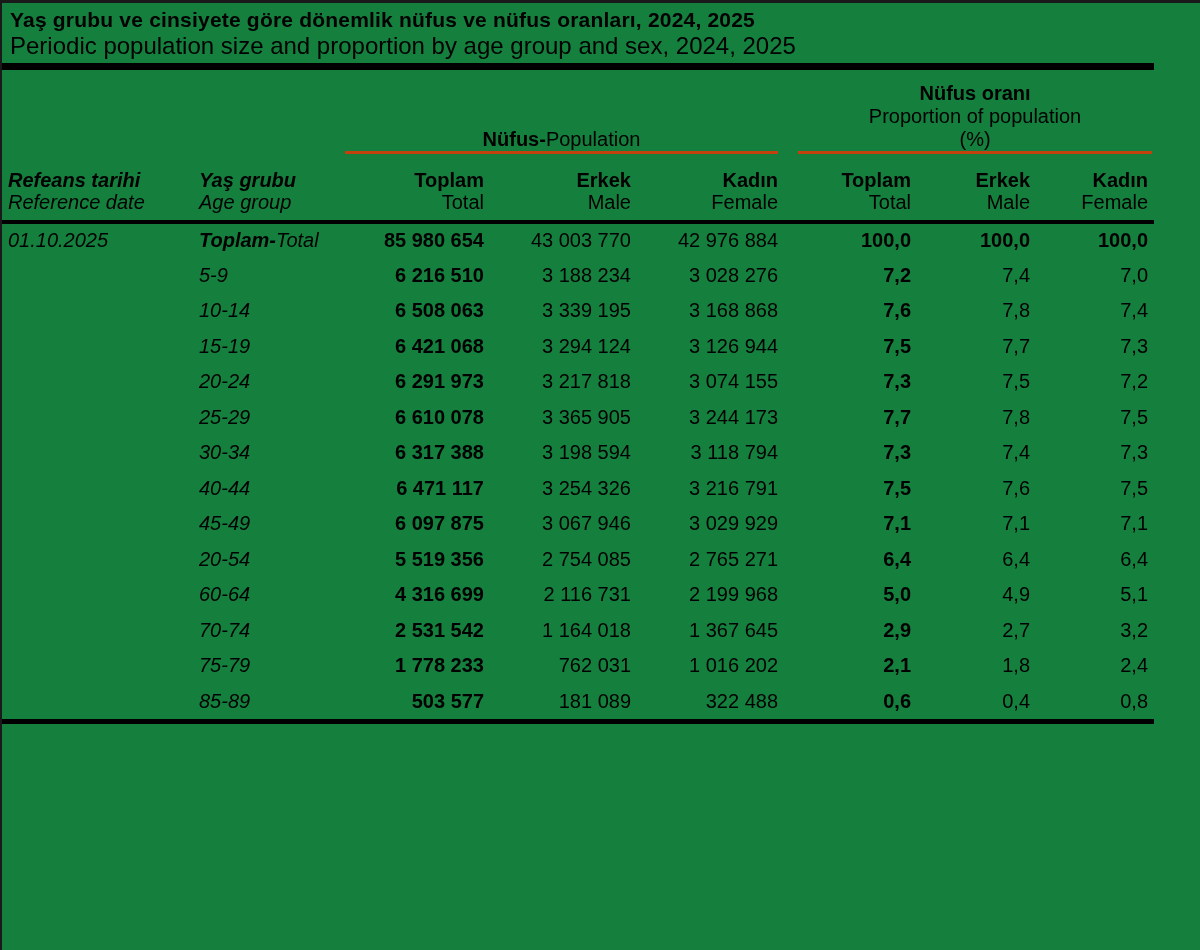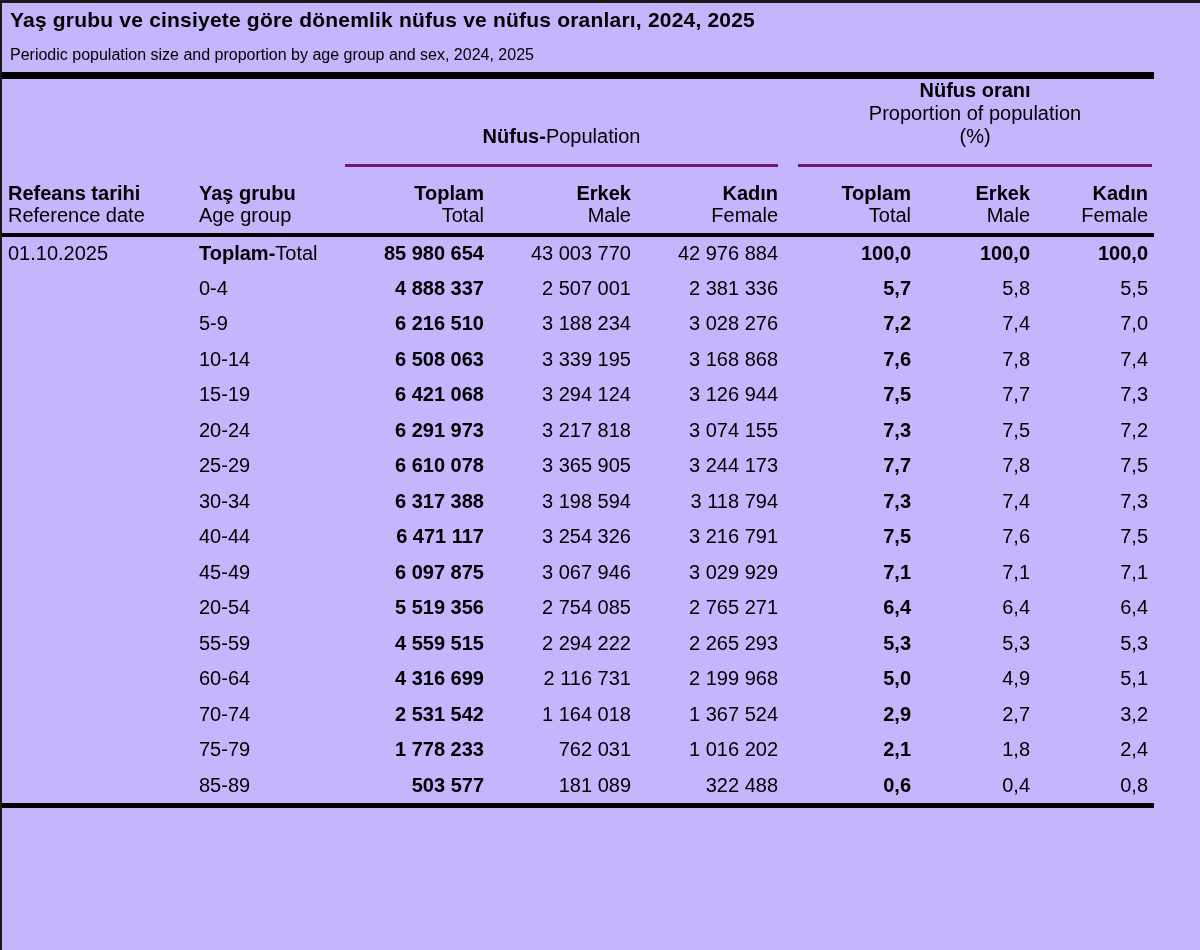--- a/index.html
+++ b/index.html
@@ -8,62 +8,62 @@
     width:1200px; height:950px;
     font-family:"Liberation Sans", sans-serif;
     color:#000;
     overflow:hidden;
   }
   .page {
     position:relative;
     width:1200px; height:950px;
     border-top:3px solid #1a1a1a;
     border-left:2px solid #1a1a1a;
-    background:#c4b5fd;
+    background:#15803d;
   }
   .title {
     font-size:21px; font-weight:bold;
     margin:5px 0 0 8px;
     line-height:24px;
     letter-spacing:0.2px;
   }
   .subtitle {
-    font-size:16px;
-    margin:11px 0 0 8px;
+    font-size:24px;
+    margin:2px 0 0 8px;
     line-height:23px;
   }
   .title-rule {
     width:1152px; height:7px;
     background:#000;
     margin-top:6px;
   }
   table {
     border-collapse:collapse;
     table-layout:fixed;
     width:1152px;
   }
   th, td { font-size:20px; font-weight:normal; }
   .b { font-weight:bold; }
   
   tr.group-row th { vertical-align:bottom; height:84px; padding:0; }
   .group-inner {
-    border-bottom:3px solid #701a75;
-    padding-bottom:16px;
+    border-bottom:3px solid #c2410c;
+    padding-bottom:0;
     line-height:23px;
   }
   .pct-group .group-inner { margin-left:20px; margin-right:2px; }
   
   tr.head-row th {
     vertical-align:bottom;
     height:68px;
     padding:0 0 7px 0;
     border-bottom:4px solid #000;
     line-height:22px;
   }
-  th.left, td.left { text-align:left; }
+  th.left, td.left { text-align:left;font-style:italic; }
   th.num, td.num { text-align:right; }
   .pad-l { padding-left:6px !important; }
   .pad-l2 { padding-left:2px !important; }
   td.num.last, th.num.last { padding-right:6px !important; }
   
   tbody td { height:35.5px; vertical-align:middle; padding:0; white-space:nowrap; }
   .total-row .pm, .total-row .pf { font-weight:bold; }
   .bottom-rule { width:1152px; height:5px; background:#000; }
 </style>
 </head>
@@ -142,30 +142,20 @@
     <td class="left pad-l">01.10.2025</td>
     <td class="left pad-l2"><span class="b">Toplam-</span><span>Total</span></td>
     <td class="num b">85 980 654</td>
     <td class="num">43 003 770</td>
     <td class="num">42 976 884</td>
     <td class="num b">100,0</td>
     <td class="num pm">100,0</td>
     <td class="num pf last">100,0</td>
   </tr>
 
-  <tr>
-    <td class="left pad-l"></td>
-    <td class="left pad-l2"><span class="b"></span><span>0-4</span></td>
-    <td class="num b">4 888 337</td>
-    <td class="num">2 507 001</td>
-    <td class="num">2 381 336</td>
-    <td class="num b">5,7</td>
-    <td class="num pm">5,8</td>
-    <td class="num pf last">5,5</td>
-  </tr>
 
   <tr>
     <td class="left pad-l"></td>
     <td class="left pad-l2"><span class="b"></span><span>5-9</span></td>
     <td class="num b">6 216 510</td>
     <td class="num">3 188 234</td>
     <td class="num">3 028 276</td>
     <td class="num b">7,2</td>
     <td class="num pm">7,4</td>
     <td class="num pf last">7,0</td>
@@ -253,49 +243,39 @@
     <td class="left pad-l"></td>
     <td class="left pad-l2"><span class="b"></span><span>20-54</span></td>
     <td class="num b">5 519 356</td>
     <td class="num">2 754 085</td>
     <td class="num">2 765 271</td>
     <td class="num b">6,4</td>
     <td class="num pm">6,4</td>
     <td class="num pf last">6,4</td>
   </tr>
 
-  <tr>
-    <td class="left pad-l"></td>
-    <td class="left pad-l2"><span class="b"></span><span>55-59</span></td>
-    <td class="num b">4 559 515</td>
-    <td class="num">2 294 222</td>
-    <td class="num">2 265 293</td>
-    <td class="num b">5,3</td>
-    <td class="num pm">5,3</td>
-    <td class="num pf last">5,3</td>
-  </tr>
 
   <tr>
     <td class="left pad-l"></td>
     <td class="left pad-l2"><span class="b"></span><span>60-64</span></td>
     <td class="num b">4 316 699</td>
     <td class="num">2 116 731</td>
     <td class="num">2 199 968</td>
     <td class="num b">5,0</td>
     <td class="num pm">4,9</td>
     <td class="num pf last">5,1</td>
   </tr>
 
 
   <tr>
     <td class="left pad-l"></td>
     <td class="left pad-l2"><span class="b"></span><span>70-74</span></td>
     <td class="num b">2 531 542</td>
     <td class="num">1 164 018</td>
-    <td class="num">1 367 524</td>
+    <td class="num">1 367 645</td>
     <td class="num b">2,9</td>
     <td class="num pm">2,7</td>
     <td class="num pf last">3,2</td>
   </tr>
 
   <tr>
     <td class="left pad-l"></td>
     <td class="left pad-l2"><span class="b"></span><span>75-79</span></td>
     <td class="num b">1 778 233</td>
     <td class="num">762 031</td>

